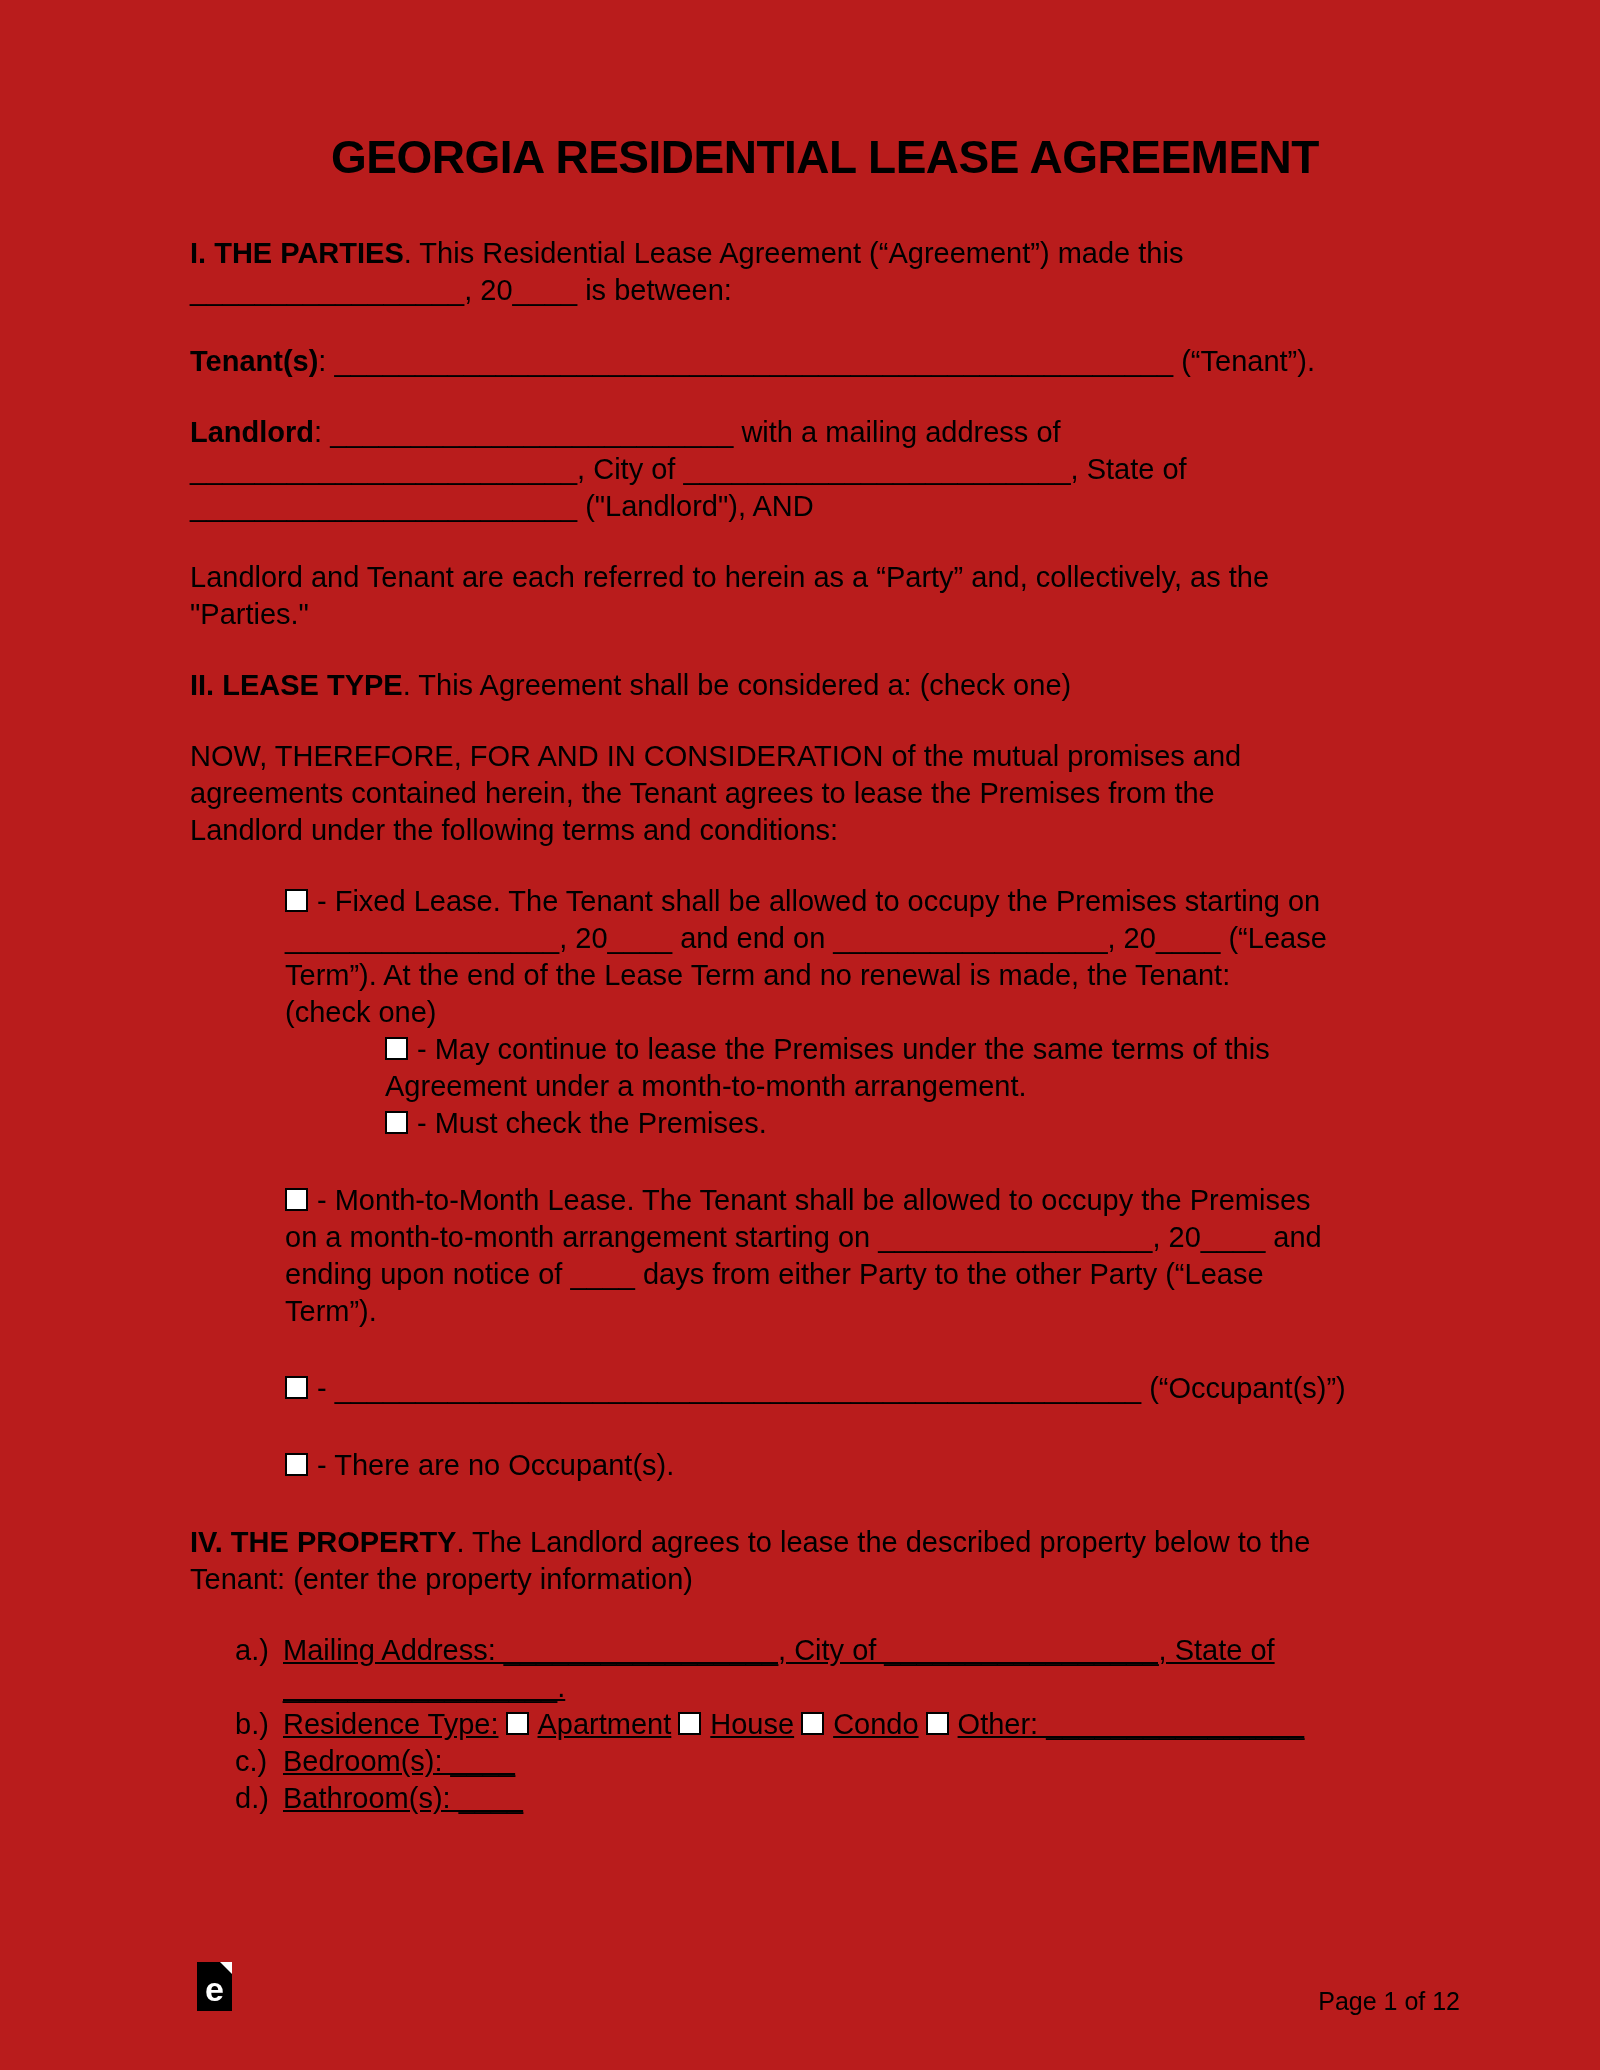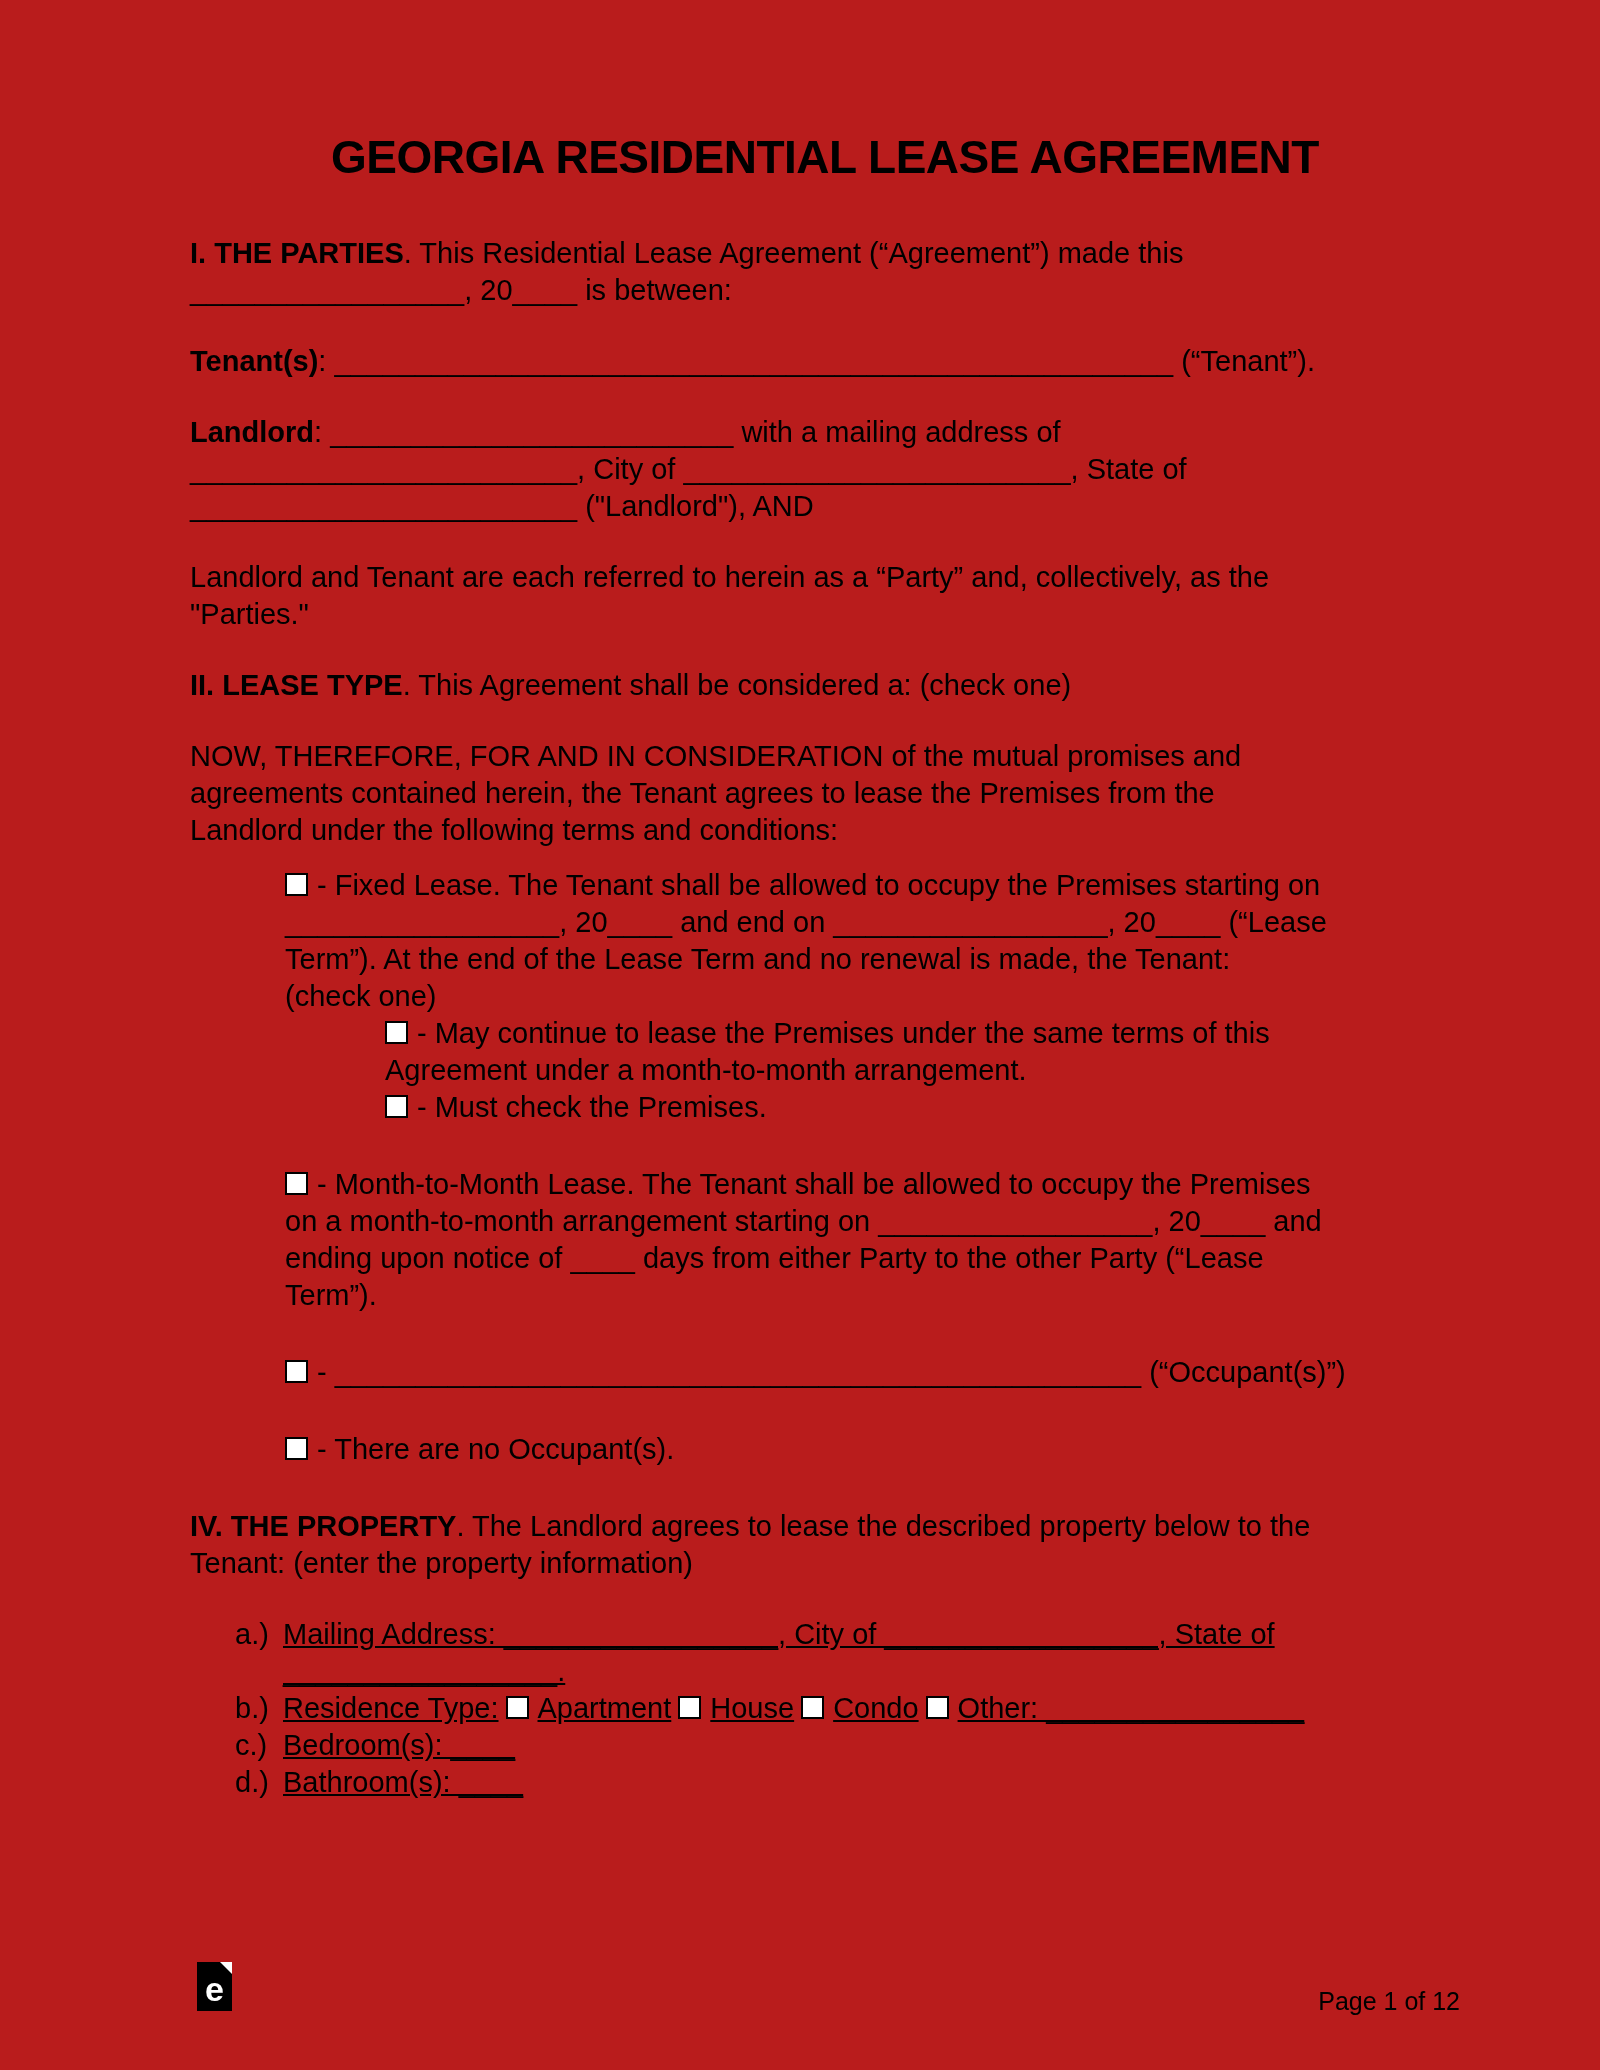--- a/index.html
+++ b/index.html
@@ -29,21 +29,21 @@
     font-weight: bold;
   }
   p { margin: 0; }
   .par { margin-top: 34px; }
   .par.first { margin-top: 52px; }
   .sp { margin-top: 40px; }
   .pre { white-space: pre-wrap; }
   b.lead { font-weight: bold; text-align: center; }
 
   
-  .cbi { margin-top: 18px; margin-left: 95px; }
+  .cbi { margin-top: 34px; margin-left: 95px; }
   .cbi.lvl2 { margin-top: 0; margin-left: 195px; }
   .cbi.sp { margin-top: 40px; }
 
   .cb {
     display: inline-block;
     width: 19px;
     height: 19px;
     border: 2px solid #000;
     vertical-align: -1px;
     background: #fff;

